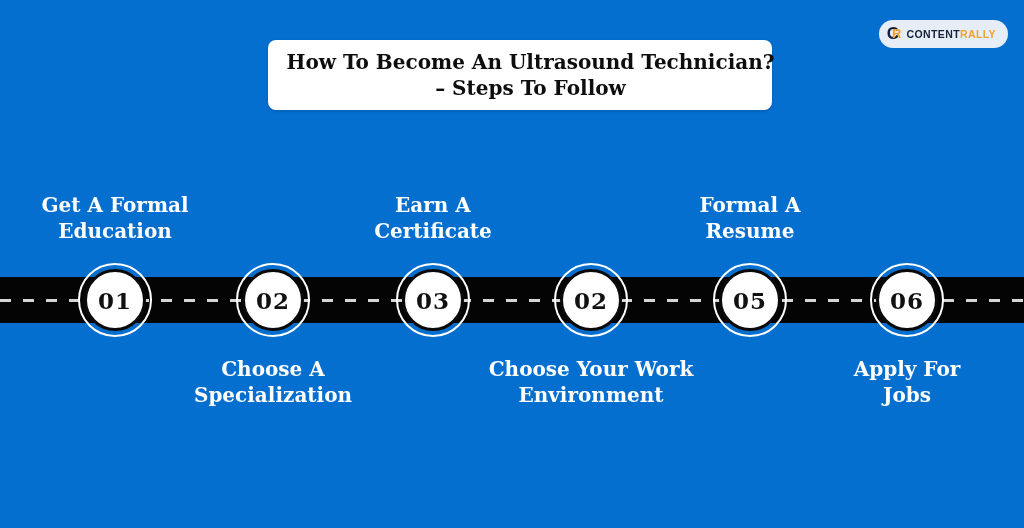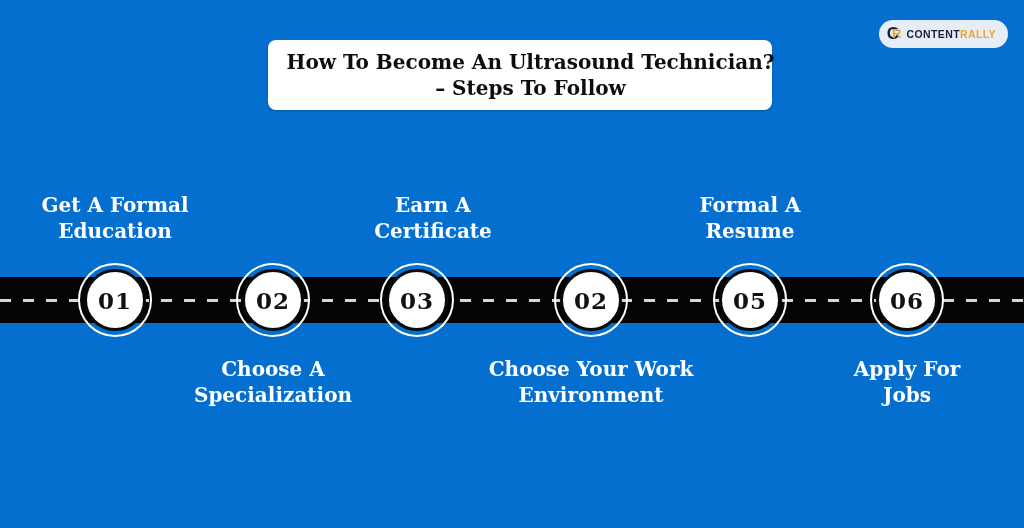--- a/index.html
+++ b/index.html
@@ -82,21 +82,21 @@
     border: 3px solid #0a0a0a;
     border-radius: 50%;
     display: flex; align-items: center; justify-content: center;
   }
   .step-number {
     font-weight: bold;
     font-size: 23px;
     color: #111111;
     letter-spacing: 1px;
   }
-  .c1 { left: 78px; }  .c2 { left: 236px; } .c3 { left: 380px; align-items: center; }
+  .c1 { left: 78px; }  .c2 { left: 236px; } .c3 { left: 396px; align-items: center; }
   .c4 { left: 554px; } .c5 { left: 713px; } .c6 { left: 870px; }
 
   
   .step-label {
     position: absolute;
     width: 260px;
     transform: translateX(-50%);
     text-align: center;
     color: #ffffff;
     font-weight: bold;

